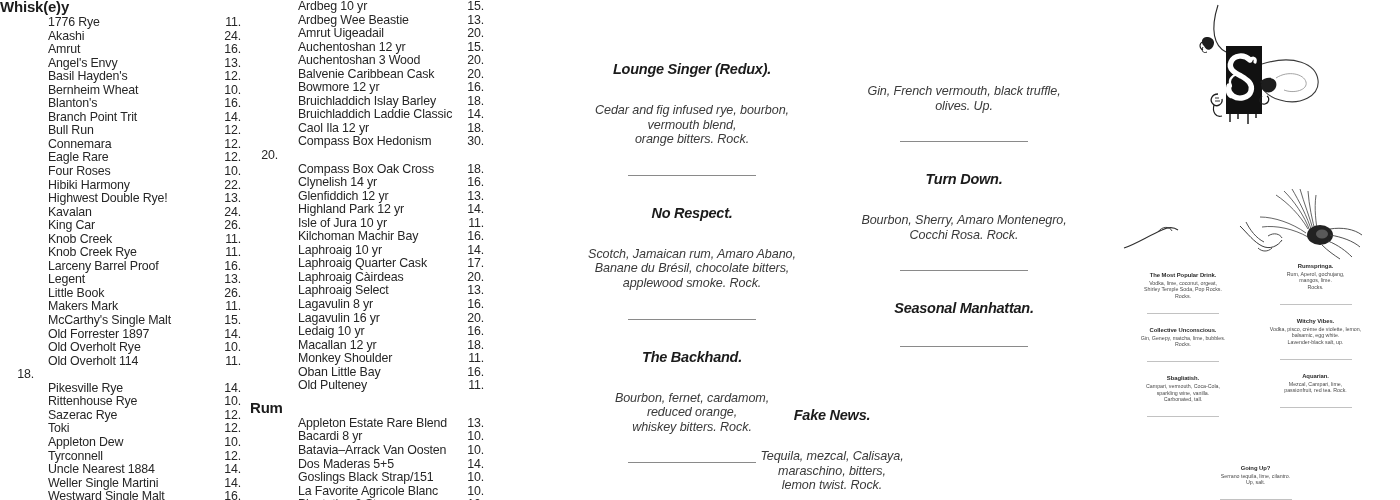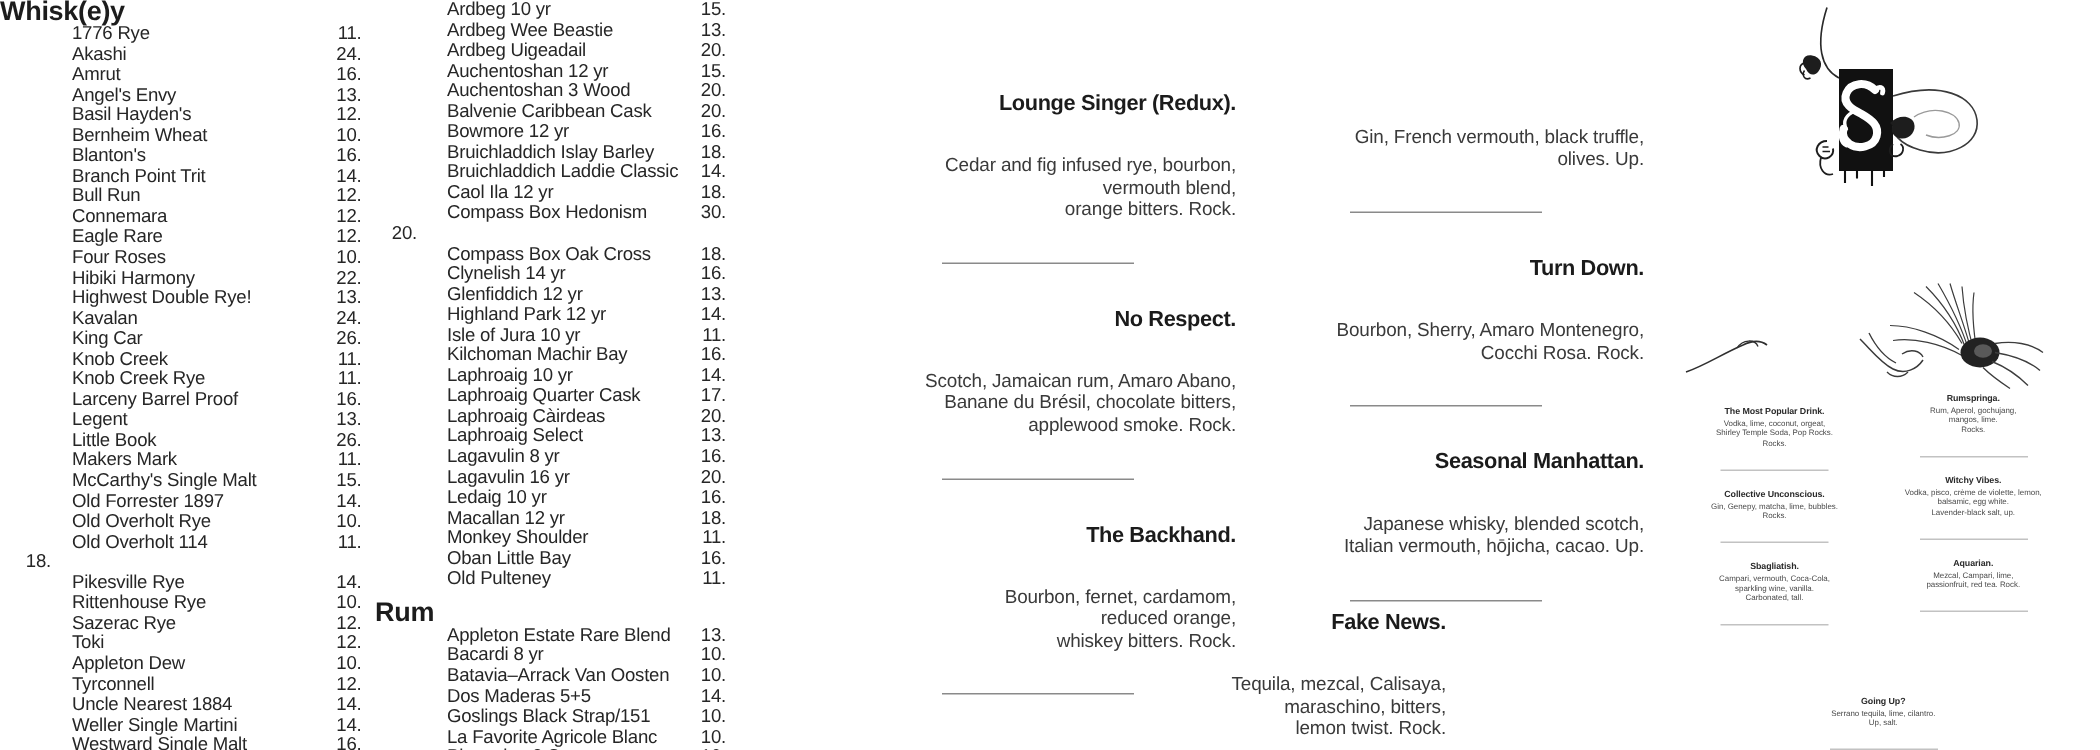--- a/index.html
+++ b/index.html
@@ -19,21 +19,21 @@
   
   .spirits-col {
     position: absolute;
     top: 0;
     overflow: hidden;
   }
   #spirits-col-1 { left: 0px;   width: 245px; height: 500px; }
   #spirits-col-2 { left: 248px; width: 240px; height: 500px; }
 
   .section-head {
-    font-size: 18px;
+    font-size: 15px;
     font-weight: 700;
     color: #1c1c1c;
     letter-spacing: -0.2px;
     line-height: 14px;
     margin: 0 0 2px 0;
     padding-left: 0px;
   }
   #spirits-col-2 .section-head { padding-left: 2px; }
 
   .spirit-row {
@@ -65,22 +65,23 @@
 
   
   .cocktail-col {
     position: absolute;
     text-align: center;
   }
   #cocktail-col-a { left: 560px; top: 60px; width: 264px; }
   #cocktail-col-b { left: 832px; top: 60px; width: 264px; }
 
   .cocktail {
-    text-align: right;
+    text-align: center;
     margin-bottom: 0;
+    font-style: italic;
   }
   .cocktail-name {
     font-size: 14.5px;
     font-weight: 700;
     color: #1b1b1b;
     line-height: 19px;
     letter-spacing: -0.25px;
   }
   .cocktail-desc {
     font-size: 12.6px;
@@ -325,21 +326,21 @@
 <div class="spirits-col" id="spirits-col-2">
     <div class="spirit-row">
       <span class="spirit-name">Ardbeg 10 yr</span>
       <span class="spirit-price">15.</span>
     </div>
     <div class="spirit-row">
       <span class="spirit-name">Ardbeg Wee Beastie</span>
       <span class="spirit-price">13.</span>
     </div>
     <div class="spirit-row">
-      <span class="spirit-name">Ardbeg Uigeadail</span>
+      <span class="spirit-name">Amrut Uigeadail</span>
       <span class="spirit-price">20.</span>
     </div>
     <div class="spirit-row">
       <span class="spirit-name">Auchentoshan 12 yr</span>
       <span class="spirit-price">15.</span>
     </div>
     <div class="spirit-row">
       <span class="spirit-name">Auchentoshan 3 Wood</span>
       <span class="spirit-price">20.</span>
     </div>
@@ -493,21 +494,20 @@
       <div class="cocktail-desc">Gin, French vermouth, black truffle,<br>olives. Up.</div>
     </div>
     <hr class="cocktail-rule">
     <div class="cocktail">
       <div class="cocktail-name">Turn Down.</div>
       <div class="cocktail-desc">Bourbon, Sherry, Amaro Montenegro,<br>Cocchi Rosa. Rock.</div>
     </div>
     <hr class="cocktail-rule">
     <div class="cocktail">
       <div class="cocktail-name">Seasonal Manhattan.</div>
-      <div class="cocktail-desc">Japanese whisky, blended scotch,<br>Italian vermouth, hōjicha, cacao. Up.</div>
     </div>
     <hr class="cocktail-rule">
   </div>
 
 <div id="drink-fake-news-wrap">
   <div class="cocktail">
     <div class="cocktail-name">Fake News.</div>
     <div class="cocktail-desc" id="offset-desc">Tequila, mezcal, Calisaya,<br>maraschino, bitters,<br>lemon twist. Rock.</div>
   </div>
   <hr class="cocktail-rule">

